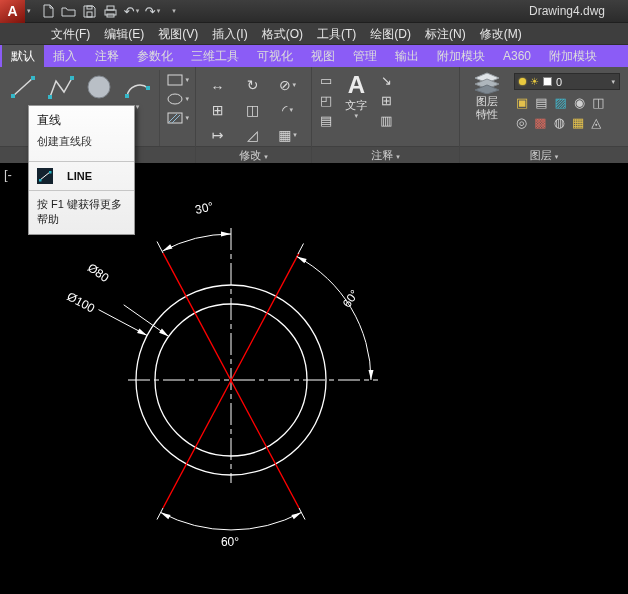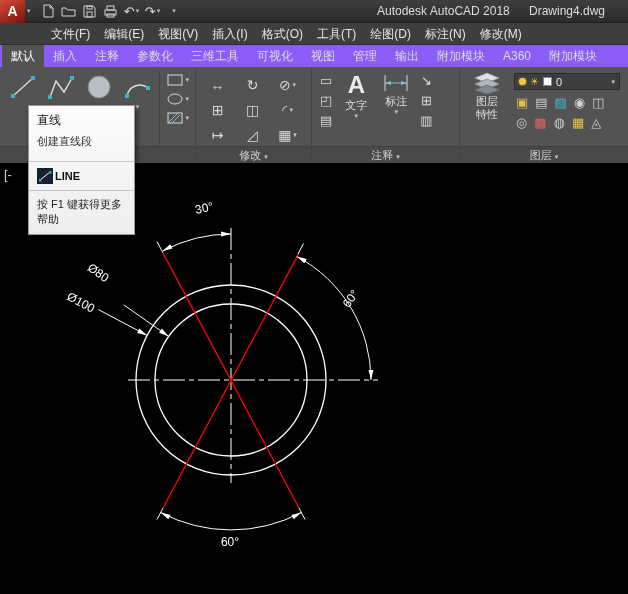--- a/index.html
+++ b/index.html
@@ -74,21 +74,21 @@
   .dim    { stroke:#fff; stroke-width:1; fill:none; }
   .dimfill{ fill:#fff; stroke:none; }
 
   
   .tooltip { position:absolute; left:28px; top:105px; width:107px; z-index:50;
              background:linear-gradient(#fdfdfd,#ededed); border:1px solid #979797;
              box-shadow:2px 3px 5px rgba(0,0,0,.55); color:#1a1a1a; }
   .tt-title { font-size:12px; padding:6px 8px 3px; color:#111; }
   .tt-desc  { font-size:11px; padding:2px 8px 12px; color:#333; }
   .tt-div   { border-top:1px solid #c6c6c6; }
-  .tt-cmd   { display:flex; align-items:center; gap:2px; padding:6px 8px; }
+  .tt-cmd   { display:flex; align-items:center; gap:14px; padding:6px 8px; }
   .tt-cmd-text { font-size:11px; font-weight:bold; color:#111; }
   .tt-help  { font-size:11px; padding:6px 8px 7px; color:#222; }
 </style>
 </head>
 <body>
 
 <div class="titlebar">
   <div class="logo">A</div>
   <span class="logo-caret">▾</span>
   <div class="qat">
@@ -122,21 +122,20 @@
         <span class="qat-caret">▾</span>
     </div>
     <div class="qat-btn">
       <span>↷</span>
         <span class="qat-caret">▾</span>
     </div>
     <div class="qat-btn">
       <span class="qat-caret">▾</span>
     </div>
   </div>
-  <span class="app-title">Autodesk AutoCAD 2018</span>
   <span class="doc-title">Drawing4.dwg</span>
 </div>
 
 <div class="menubar">
   <span class="menu-item">文件(F)</span>
   <span class="menu-item">编辑(E)</span>
   <span class="menu-item">视图(V)</span>
   <span class="menu-item">插入(I)</span>
   <span class="menu-item">格式(O)</span>
   <span class="menu-item">工具(T)</span>
@@ -264,31 +263,20 @@
       <div class="glyphcol">
         <span>▭</span>
         <span>◰</span>
         <span>▤</span>
       </div>
       <div class="bigbtn">
         <span class="bigA">A</span>
         <span class="blabel">文字</span>
         <span class="caret">▾</span>
       </div>
-      <div class="bigbtn">
-        <svg width="26" height="22">
-          <line x1="2" y1="3" x2="2" y2="19" stroke="#d9d9d9"></line>
-            <line x1="24" y1="3" x2="24" y2="19" stroke="#d9d9d9"></line>
-          <line x1="2" y1="11" x2="24" y2="11" stroke="#6fc7d6"></line>
-          <polygon points="2,11 8,9 8,13" fill="#6fc7d6"></polygon>
-            <polygon points="24,11 18,9 18,13" fill="#6fc7d6"></polygon>
-        </svg>
-        <span class="blabel">标注</span>
-        <span class="caret">▾</span>
-      </div>
       <div class="glyphcol">
         <span>↘</span>
         <span>⊞</span>
         <span>▥</span>
       </div>
     </div>
     <div class="panel-label">
       <span>注释</span><span class="caret">▾</span>
     </div>
   </div>

